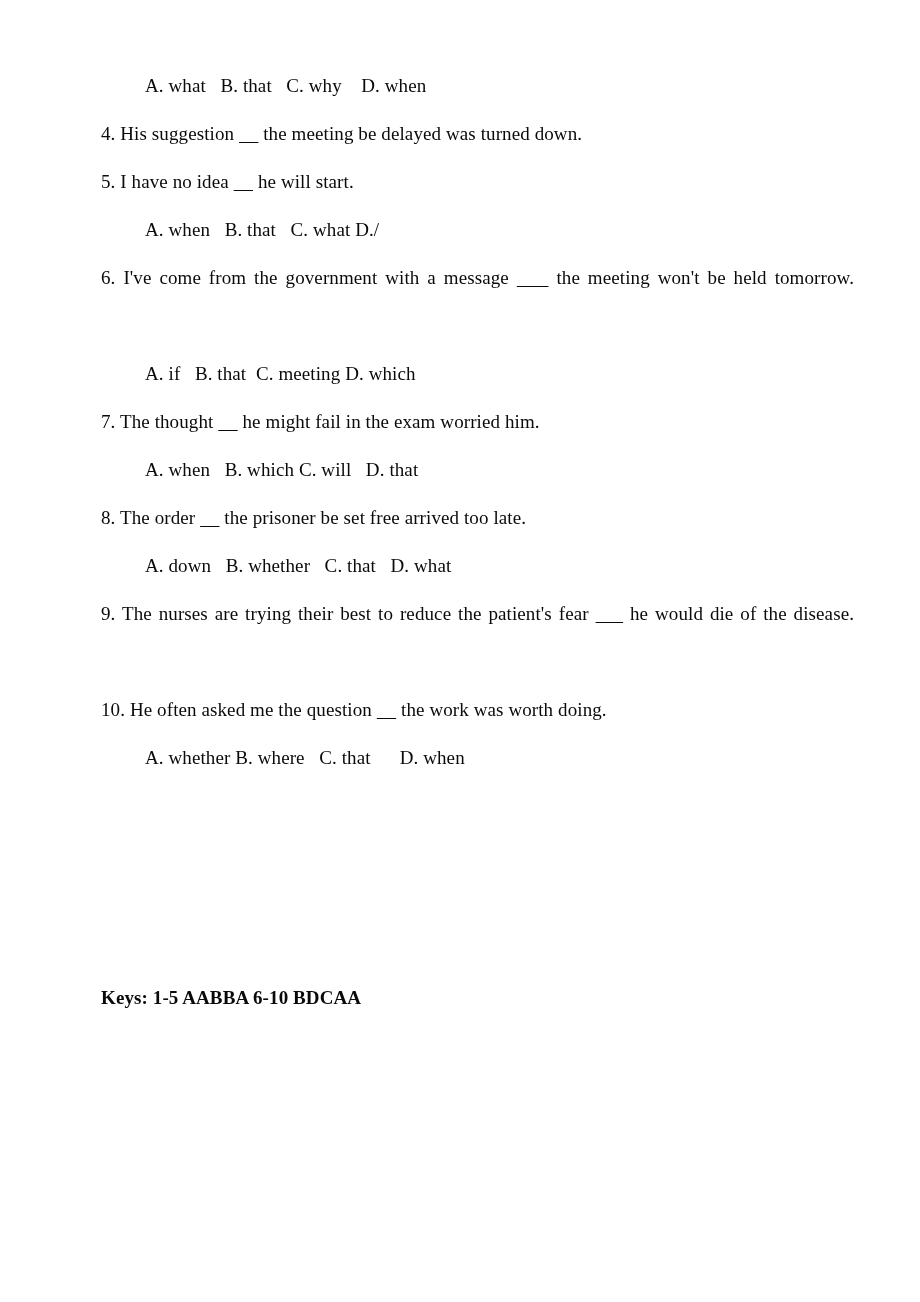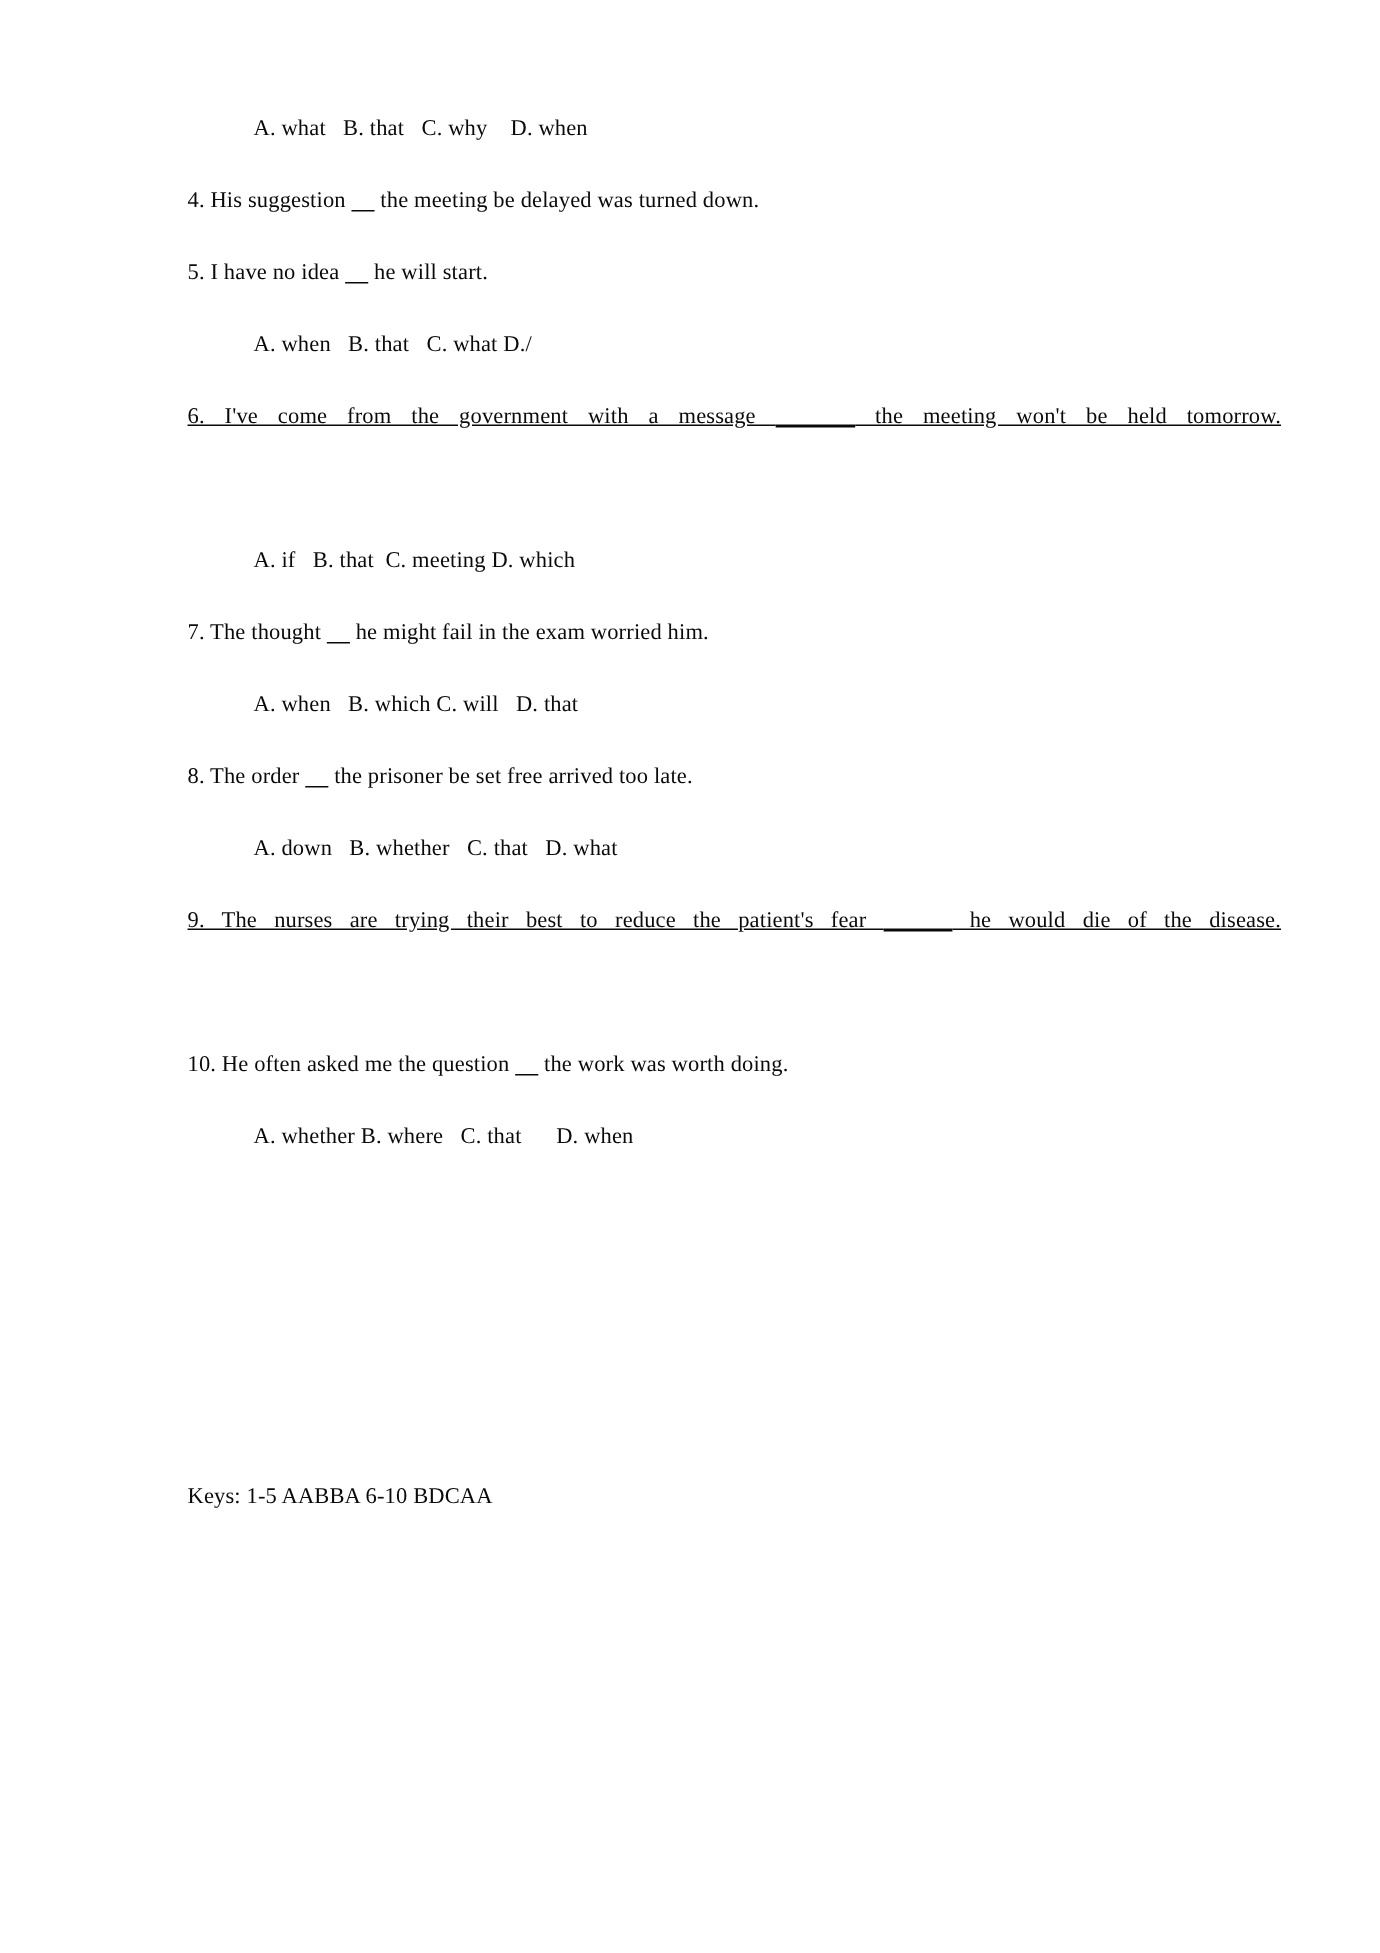--- a/index.html
+++ b/index.html
@@ -29,57 +29,56 @@
 
   
   .content {
     position: absolute;
     left: 66px;
     top: 62px;
     width: 788px;
   }
 
   .line {
-    font-size: 15px;
+    font-size: 19px;
     line-height: 48px;
     color: #0a0a0a;
     white-space: pre-wrap;
     letter-spacing: 0.1px;
-    margin-left: 24px;
   }
 
   
   .question {
     text-indent: 35px;
     text-align: justify;
     text-justify: inter-word;
   }
 
   
   .question.wrap {
     text-align: justify;
-    text-decoration: underline;
   }
   .question.wrap::after {
     content: "";
     display: inline-block;
     width: 100%;
   }
 
   
   .options {
     text-indent: 79px;
     text-align: left;
     white-space: pre;
   }
 
   .keys {
     text-indent: 35px;
     text-align: left;
     white-space: pre;
+    font-weight: bold;
   }
 
   .blank {
     text-decoration: underline;
     text-decoration-thickness: 1px;
     text-underline-offset: 2px;
   }
 
   .spacer-block {
     height: 192px;

